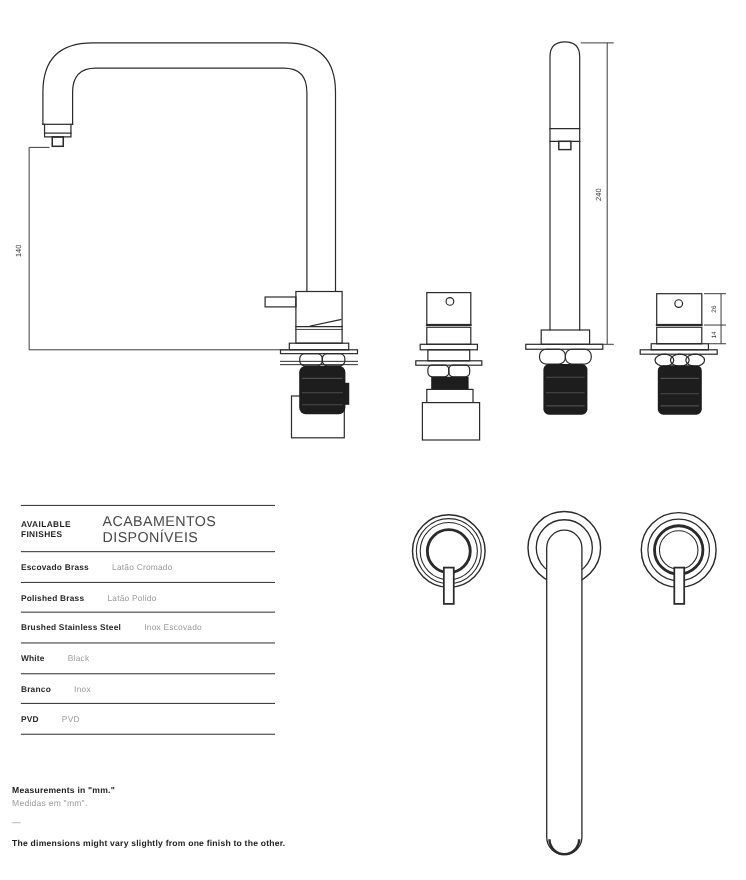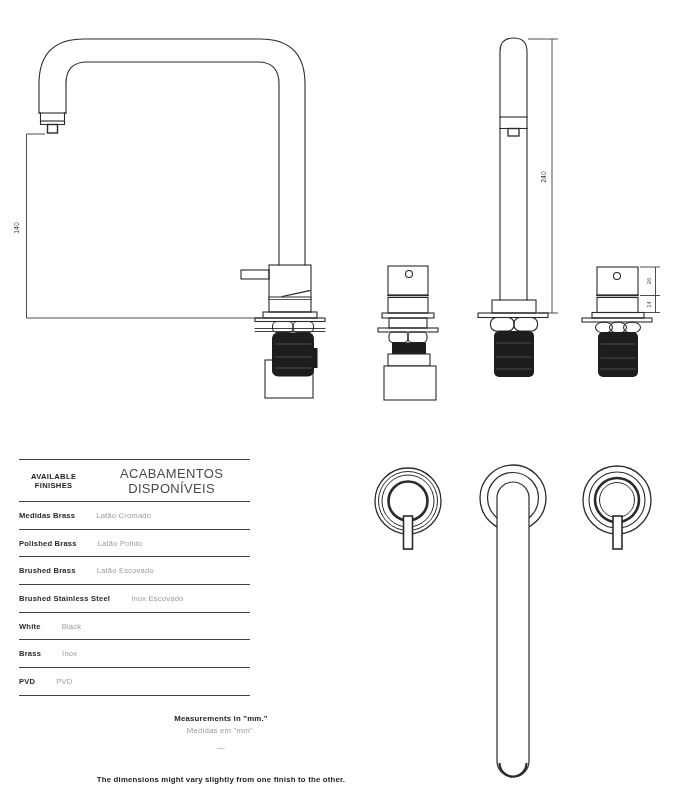--- a/index.html
+++ b/index.html
@@ -1,34 +1,34 @@
 <!DOCTYPE html>
 <html><head>
 <meta charset="utf-8">
 <style>
   * { margin:0; padding:0; box-sizing:border-box; }
   body { background:#fff; font-family:"Liberation Sans", sans-serif; }
-  .page { position:relative; width:678px; height:800px; background:#ffffff; overflow:hidden;text-align:center; }
+  .page { position:relative; width:678px; height:800px; background:#ffffff; overflow:hidden; }
   .drawing-svg { position:absolute; left:0; top:0; }
 
   
   .finishes-table { position:absolute; left:19px; top:459px; width:231px; border-bottom:1.6px solid #414141; }
   .ft-header { border-top:1.9px solid #414141; height:42px; display:flex; align-items:center; gap:5px; }
   .ft-title-en { font-size:7.6px; font-weight:bold; color:#1f1f1f; letter-spacing:.35px; }
   .ft-title-pt { font-size:13px; color:#4a4a4a; letter-spacing:.35px; }
   .ft-row { border-top:1.6px solid #414141; height:27.7px; display:flex; align-items:center; gap:5px; }
   .ft-en { font-size:7.6px; font-weight:bold; color:#2b2b2b; letter-spacing:.2px; }
   .ft-pt { font-size:7.6px; color:#9b9b9b; letter-spacing:.2px;padding-left:16px; }
 
   
   .notes { position:absolute; left:11px; top:713px; width:420px; }
   .note-bold { font-size:7.8px; font-weight:bold; color:#222; line-height:11.5px; letter-spacing:.2px; }
   .note-gray { font-size:7.8px; color:#9b9b9b; line-height:11.5px; letter-spacing:.2px; }
   .note-sep  { font-size:7.8px; color:#8a8a8a; line-height:11.5px; margin-top:6px; }
-  .note-block2 { margin-top:20px; }
+  .note-block2 { margin-top:7px; }
 </style>
 </head>
 <body>
 
 <div class="page">
 
   <svg class="drawing-svg" width="678" height="800" viewBox="0 0 678 800">
 
     <g stroke="#2b2b2b" fill="none" stroke-width="1.1" stroke-linecap="square">
 
@@ -158,41 +158,37 @@
       </g>
     </g>
   </svg>
 
   <div class="finishes-table">
     <div class="ft-header">
       <span class="ft-title-en">AVAILABLE FINISHES</span>
       <span class="ft-title-pt">ACABAMENTOS DISPONÍVEIS</span>
     </div>
     <div class="ft-row">
-      <span class="ft-en">Medidas Brass</span>
+      <span class="ft-en">Escovado Brass</span>
       <span class="ft-pt">Latão Cromado</span>
     </div>
     <div class="ft-row">
       <span class="ft-en">Polished Brass</span>
       <span class="ft-pt">Latão Polido</span>
     </div>
     <div class="ft-row">
-      <span class="ft-en">Brushed Brass</span>
-      <span class="ft-pt">Latão Escovado</span>
-    </div>
-    <div class="ft-row">
       <span class="ft-en">Brushed Stainless Steel</span>
       <span class="ft-pt">Inox Escovado</span>
     </div>
     <div class="ft-row">
       <span class="ft-en">White</span>
       <span class="ft-pt">Black</span>
     </div>
     <div class="ft-row">
-      <span class="ft-en">Brass</span>
+      <span class="ft-en">Branco</span>
       <span class="ft-pt">Inox</span>
     </div>
     <div class="ft-row">
       <span class="ft-en">PVD</span>
       <span class="ft-pt">PVD</span>
     </div>
   </div>
 
   <div class="notes">
     <div class="note-bold">Measurements in "mm."</div>

